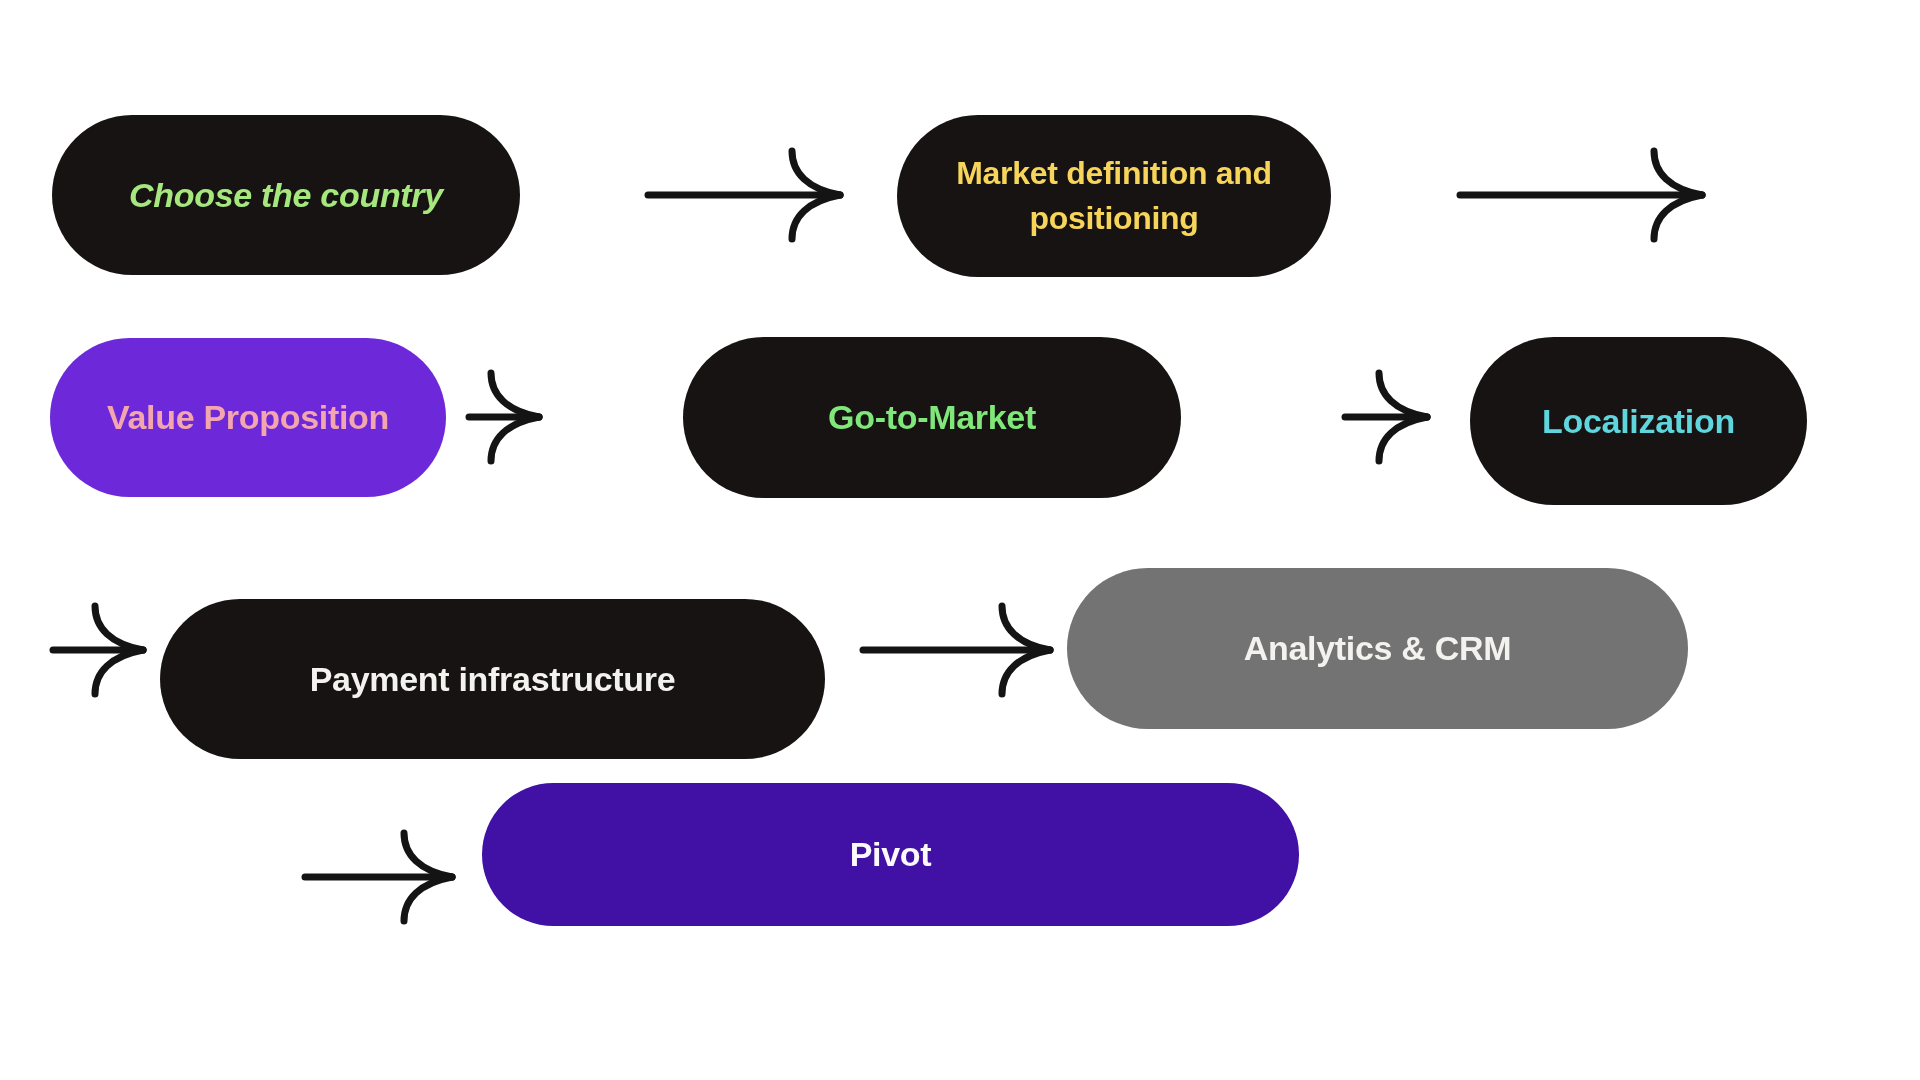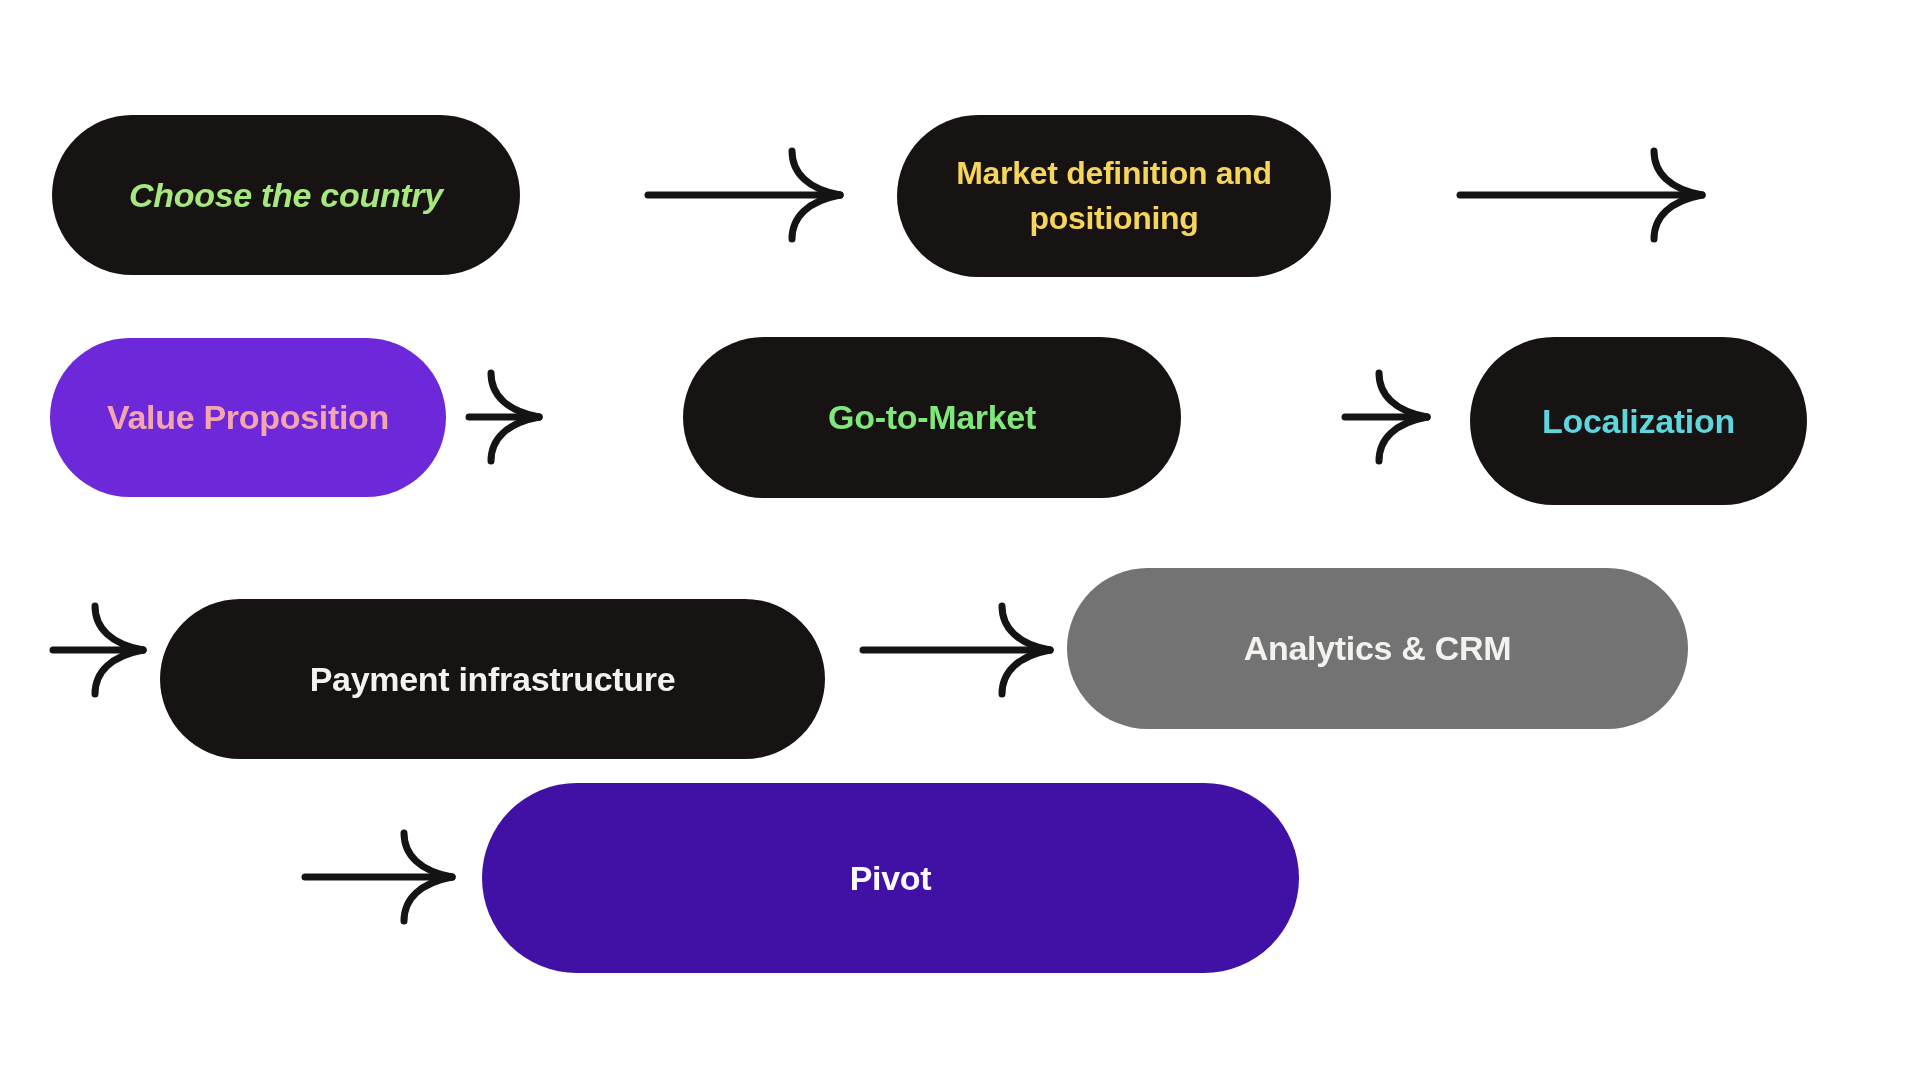--- a/index.html
+++ b/index.html
@@ -22,21 +22,21 @@
   }
   .pill-label{display:block;}
   .pill-1{left:52px;top:115px;width:468px;height:160px;border-radius:80px;font-style:italic;}
   .pill-2{left:897px;top:115px;width:434px;height:162px;border-radius:81px;
           font-size:32px;line-height:1.42;padding:0 24px;}
   .pill-3{left:50px;top:338px;width:396px;height:159px;border-radius:80px;}
   .pill-4{left:683px;top:337px;width:498px;height:161px;border-radius:81px;}
   .pill-5{left:1470px;top:337px;width:337px;height:168px;border-radius:84px;}
   .pill-6{left:160px;top:568px;width:665px;height:160px;border-radius:80px;margin-top:31px;}
   .pill-7{left:1067px;top:568px;width:621px;height:161px;border-radius:81px;}
-  .pill-8{left:482px;top:783px;width:817px;height:190px;border-radius:95px;}
+  .pill-8{left:482px;top:783px;width:817px;height:143px;border-radius:95px;}
   .flow-arrow{position:absolute;display:block;}
 </style>
 </head>
 <body>
 
 <div id="canvas">
 
   <div class="pill pill-1" style="background: rgb(22, 19, 18);">
     <span class="pill-label" style="color: rgb(166, 232, 126);">Choose the country</span>
   </div>

